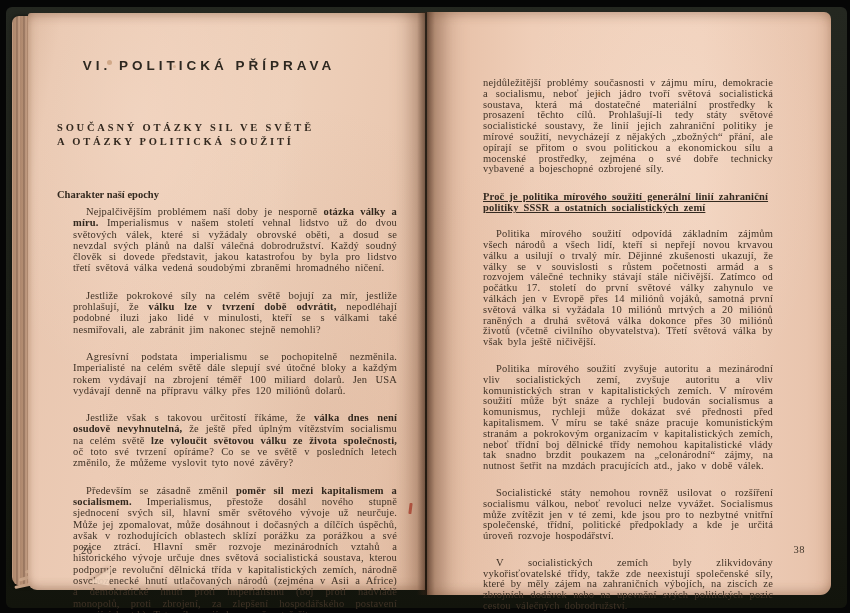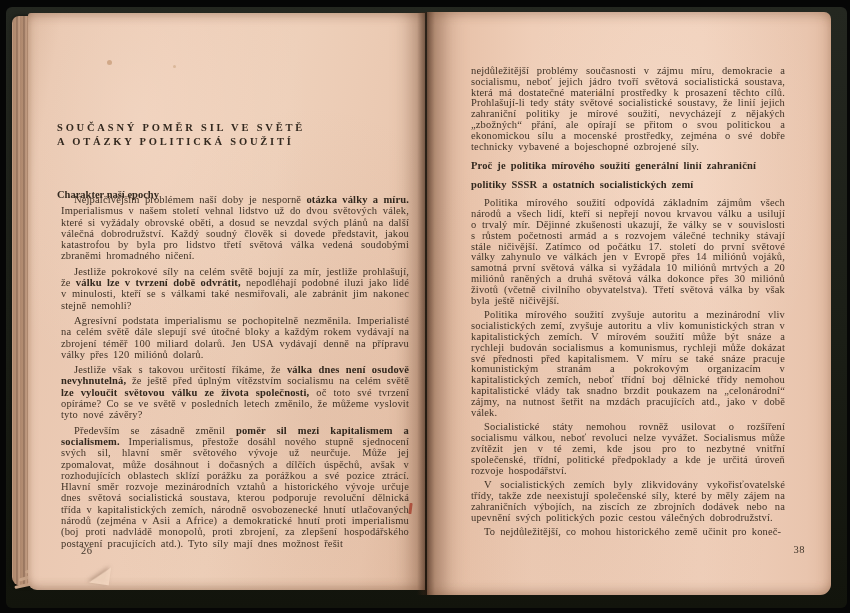--- a/index.html
+++ b/index.html
@@ -80,27 +80,28 @@
     font-weight:bold;font-size:10.5px;color:#33291f;margin-top:17px;
   }
   .body-text{
     position:absolute;
     font-size:10.5px;line-height:11.3px;
     letter-spacing:.15px;word-spacing:2.2px;
     text-align:justify;
   }
   .body-left{left:29px;top:177px;width:356px;}
   .body-right{left:40px;top:50px;width:322px;line-height:10.8px;}
-  .body-text p{margin:4px;}
+  .body-text p{margin:16px;}
   .indent{text-indent:13px;}
   .b{font-weight:bold;color:#31271d;font-family:Liberation Serif, serif;}
   .right-subheading{
     margin:13px 0 9px 0;
-    font-weight:bold;line-height:19px;color:#33291f;
+    font-weight:bold;line-height:11px;color:#33291f;
     text-align:left;
+    text-decoration:underline;
   }
   .page-number{
     position:absolute;font-size:10.5px;color:#40352a;letter-spacing:.5px;
   }
   .pn-left{left:40px;top:532px;margin-left:13px;}
   .pn-right{right:26px;top:532px;}
 
   .speck{position:absolute;border-radius:50%;}
   .speck-a{left:79px;top:47px;width:5px;height:5px;background:#b9885f;opacity:.55;}
   .speck-b{left:145px;top:52px;width:3px;height:3px;background:#c09a6e;opacity:.45;}
@@ -122,23 +123,24 @@
 
 <div class="scene">
   <div class="table"></div>
 
   <div class="edge-stack"></div>
   <div class="fan fan1"></div>
   <div class="fan fan2"></div>
   <div class="fan fan3"></div>
 
   <div class="page page-left">
+    <div class="chapter-title">VI. POLITICKÁ PŘÍPRAVA</div>
 
     <div class="section-heading">
-      <div>SOUČASNÝ POMĚR SIL VE SVĚTĚ</div>
+      <div>SOUČASNÝ OTÁZKY SIL VE SVĚTĚ</div>
       <div>A OTÁZKY POLITICKÁ SOUŽITÍ</div>
     </div>
 
     <div class="subheading-left">Charakter naší epochy</div>
 
     <div class="body-text body-left">
       <p class="indent"><span>Nejpalčivějším problémem naší doby je nesporně </span><span class="b">otázka války a míru.</span><span> Imperialismus v našem století vehnal lidstvo už do dvou světových válek, které si vyžádaly obrovské oběti, a dosud se nevzdal svých plánů na další válečná dobrodružství. Každý soudný člověk si dovede představit, jakou katastrofou by byla pro lidstvo třetí světová válka vedená soudobými zbraněmi hromadného ničení.</span></p>
       <p class="indent"><span>Jestliže pokrokové síly na celém světě bojují za mír, jestliže prohlašují, že </span><span class="b">válku lze v tvrzení době odvrátit,</span><span> nepodléhají podobné iluzi jako lidé v minulosti, kteří se s válkami také nesmiřovali, ale zabránit jim nakonec stejně nemohli?</span></p>
       <p class="indent"><span>Agresívní podstata imperialismu se pochopitelně nezměnila. Imperialisté na celém světě dále slepují své útočné bloky a každým rokem vydávají na zbrojení téměř 100 miliard dolarů. Jen USA vydávají denně na přípravu války přes 120 miliónů dolarů.</span></p>
       <p class="indent"><span>Jestliže však s takovou určitostí říkáme, že </span><span class="b">válka dnes není osudově nevyhnutelná,</span><span> že ještě před úplným vítězstvím socialismu na celém světě </span><span class="b">lze vyloučit světovou válku ze života společnosti,</span><span> oč toto své tvrzení opíráme? Co se ve světě v posledních letech změnilo, že můžeme vyslovit tyto nové závěry?</span></p>

